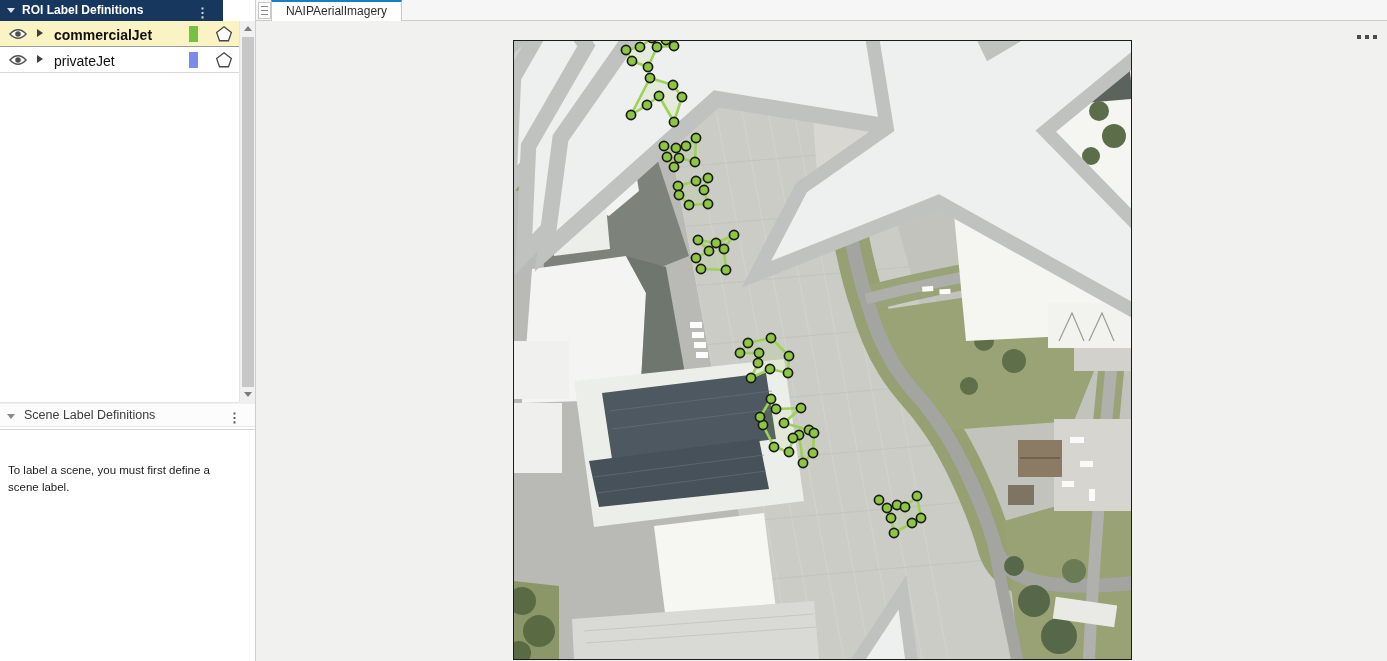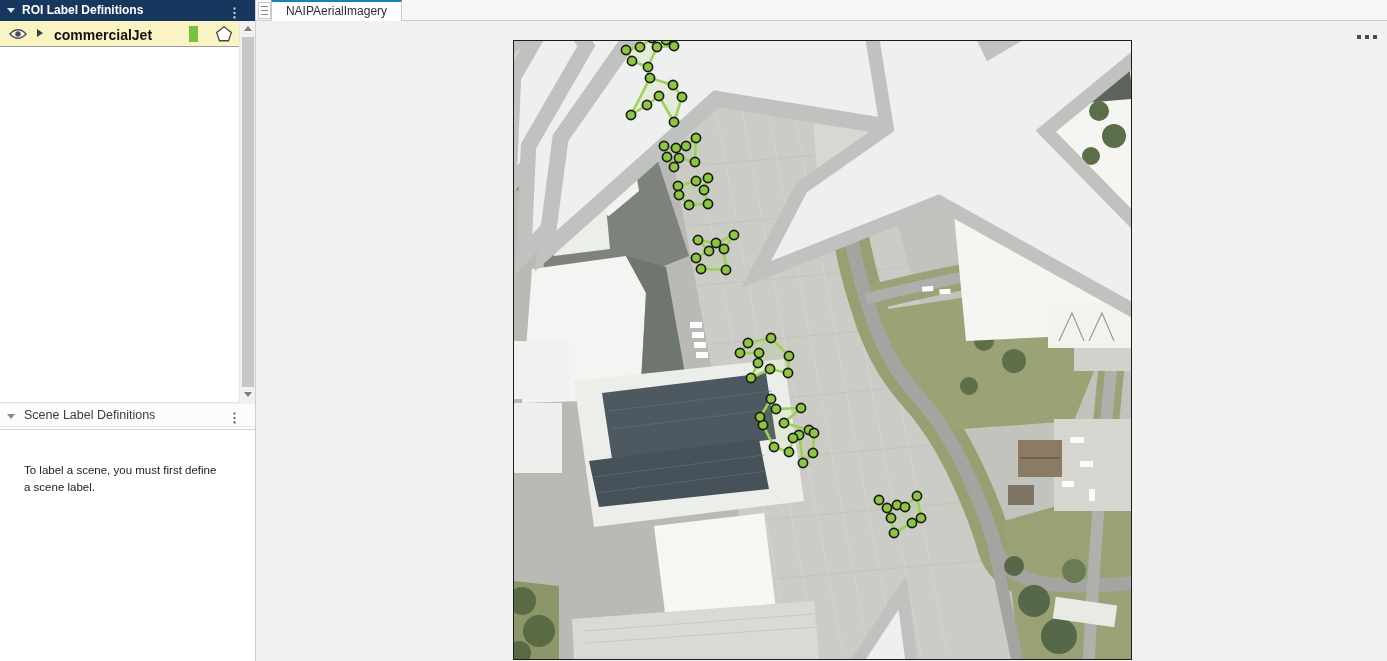--- a/index.html
+++ b/index.html
@@ -1,21 +1,21 @@
 <!DOCTYPE html>
 <html><head>
 <meta charset="utf-8">
 <style>
   * { margin:0; padding:0; box-sizing:border-box; }
   html,body { width:1387px; height:661px; overflow:hidden; }
   body { font-family:"Liberation Sans", sans-serif; background:#fff; position:relative; }
 
   
   .sidebar { position:absolute; left:0; top:0; width:256px; height:661px; background:#fff; border-right:1px solid #cfcfcf; }
-  .roi-header { position:absolute; left:0; top:0; width:255px; height:21px; background:#17375e; color:#fff; font-size:12px; font-weight:bold; line-height:21px; }
+  .roi-header { position:absolute; left:0; top:0; width:223px; height:21px; background:#17375e; color:#fff; font-size:12px; font-weight:bold; line-height:21px; }
   .roi-header .title { position:absolute; left:22px; top:0; }
   .tri-down { position:absolute; left:7px; top:8px; width:0; height:0; border-left:4px solid transparent; border-right:4px solid transparent; border-top:5px solid #dfe4ea; }
   .kebab { position:absolute; right:14px; top:2px; font-size:13px; font-weight:bold; color:#d9d9d9; cursor:pointer; }
   .roi-list { position:absolute; left:0; top:21px; width:239px; }
   .roi-row { position:relative; width:239px; height:26px; background:#fff; border-bottom:1px solid #d8d8d8; }
   .roi-row.selected { background:#faf3c3; border-bottom:1px solid #9a9a9a; }
   .eye { position:absolute; left:9px; top:7px; width:18px; height:12px; }
   .caret { position:absolute; left:37px; top:8px; width:0; height:0; border-top:4.5px solid transparent; border-bottom:4.5px solid transparent; border-left:6px solid #3f3f3f; }
   .roi-name { position:absolute; left:54px; top:6px; font-size:14px; color:#111; }
   .roi-row.selected .roi-name { font-weight:bold; }
@@ -32,21 +32,21 @@
   .hscroll .thumb { position:absolute; left:14px; top:2px; width:194px; height:11px; background:#c7c7c7; }
   .arr.left  { left:4px; top:4px; border-top:4px solid transparent; border-bottom:4px solid transparent; border-right:5px solid #7c7c7c; }
   .arr.right { right:4px; top:4px; border-top:4px solid transparent; border-bottom:4px solid transparent; border-left:5px solid #7c7c7c; }
   .scroll-corner { position:absolute; left:239px; top:402px; width:16px; height:15px; background:#f0f0f0; }
 
   .scene-divider { position:absolute; left:0; top:429px; width:255px; height:1px; background:#d5d5d5; }
   .scene-header { position:absolute; left:0; top:404px; width:255px; height:23px; background:#fcfcfc; border-bottom:1px solid #e8e8e8; font-size:12.5px; color:#3d3d3d; line-height:23px; }
   .scene-header .tri { position:absolute; left:7px; top:10px; width:0; height:0; border-left:4px solid transparent; border-right:4px solid transparent; border-top:5px solid #8a8a8a; }
   .scene-header .title { position:absolute; left:24px; }
   .scene-header .kebab { color:#5a5a5a; }
-  .scene-body { position:absolute; left:0; top:458px; width:246px; padding:4px 24px; font-size:11.5px; color:#1c1c1c; line-height:1.45; }
+  .scene-body { position:absolute; left:0; top:458px; width:246px; padding:4px 8px; font-size:11.5px; color:#1c1c1c; line-height:1.45; }
 
   
   .main { position:absolute; left:256px; top:0; width:1131px; height:661px; }
   .tabbar { position:absolute; left:0; top:0; width:1243px; height:21px; background:#f6f6f6; border-bottom:1px solid #cccccc; }
   .docbar-icon { position:absolute; left:2px; top:2px; width:13px; height:17px; background:#fdfdfd; border:1px solid #c9c9c9; cursor:pointer; }
   .docbar-icon i { display:block; height:1.5px; background:#8a8a8a; margin:2.5px 2px 0 2px; }
   .tab { position:absolute; left:15px; top:0; width:131px; height:21px; background:#fff; border-left:1px solid #c9c9c9; border-right:1px solid #c9c9c9; border-top:2px solid #1a7fc1; font-size:12px; color:#2e2e2e; text-align:center; line-height:18px; cursor:pointer; }
   .tabbar .kebab { color:#4f4f4f; right:14px; top:1px; }
   .canvas { position:absolute; left:0; top:21px; width:1131px; height:640px; background:#f1f1ef; }
   .axes-toolbar { position:absolute; right:8px; top:12px; width:26px; height:8px; cursor:pointer; }
@@ -67,20 +67,32 @@
 
   <div class="roi-list">
     <div class="roi-row selected">
       <svg class="eye" viewBox="0 0 20 12">
           <path d="M1,6 Q10,-3.5 19,6 Q10,15.5 1,6 Z" fill="#ffffff" stroke="#4f4f4f" stroke-width="1.5"></path>
           <circle cx="10" cy="6" r="3.1" fill="#4f4f4f"></circle>
         </svg>
       <span class="caret"></span>
       <span class="roi-name">commercialJet</span>
       <span class="swatch" style="background: rgb(119, 192, 67);"></span>
+      <svg class="pent" viewBox="0 0 20 20">
+          <polygon points="10,2 18.2,8.2 15,17.5 5,17.5 1.8,8.2" fill="#fdfdfd" stroke="#474747" stroke-width="1.4"></polygon>
+        </svg>
+    </div>
+    <div class="roi-row">
+      <svg class="eye" viewBox="0 0 20 12">
+          <path d="M1,6 Q10,-3.5 19,6 Q10,15.5 1,6 Z" fill="#ffffff" stroke="#4f4f4f" stroke-width="1.5"></path>
+          <circle cx="10" cy="6" r="3.1" fill="#4f4f4f"></circle>
+        </svg>
+      <span class="caret"></span>
+      <span class="roi-name">privateJet</span>
+      <span class="swatch" style="background: rgb(123, 138, 234);"></span>
       <svg class="pent" viewBox="0 0 20 20">
           <polygon points="10,2 18.2,8.2 15,17.5 5,17.5 1.8,8.2" fill="#fdfdfd" stroke="#474747" stroke-width="1.4"></polygon>
         </svg>
     </div>
   </div>
 
   <div class="vscroll">
     <span class="arr up"></span>
     <span class="thumb"></span>
     <span class="arr down"></span>

